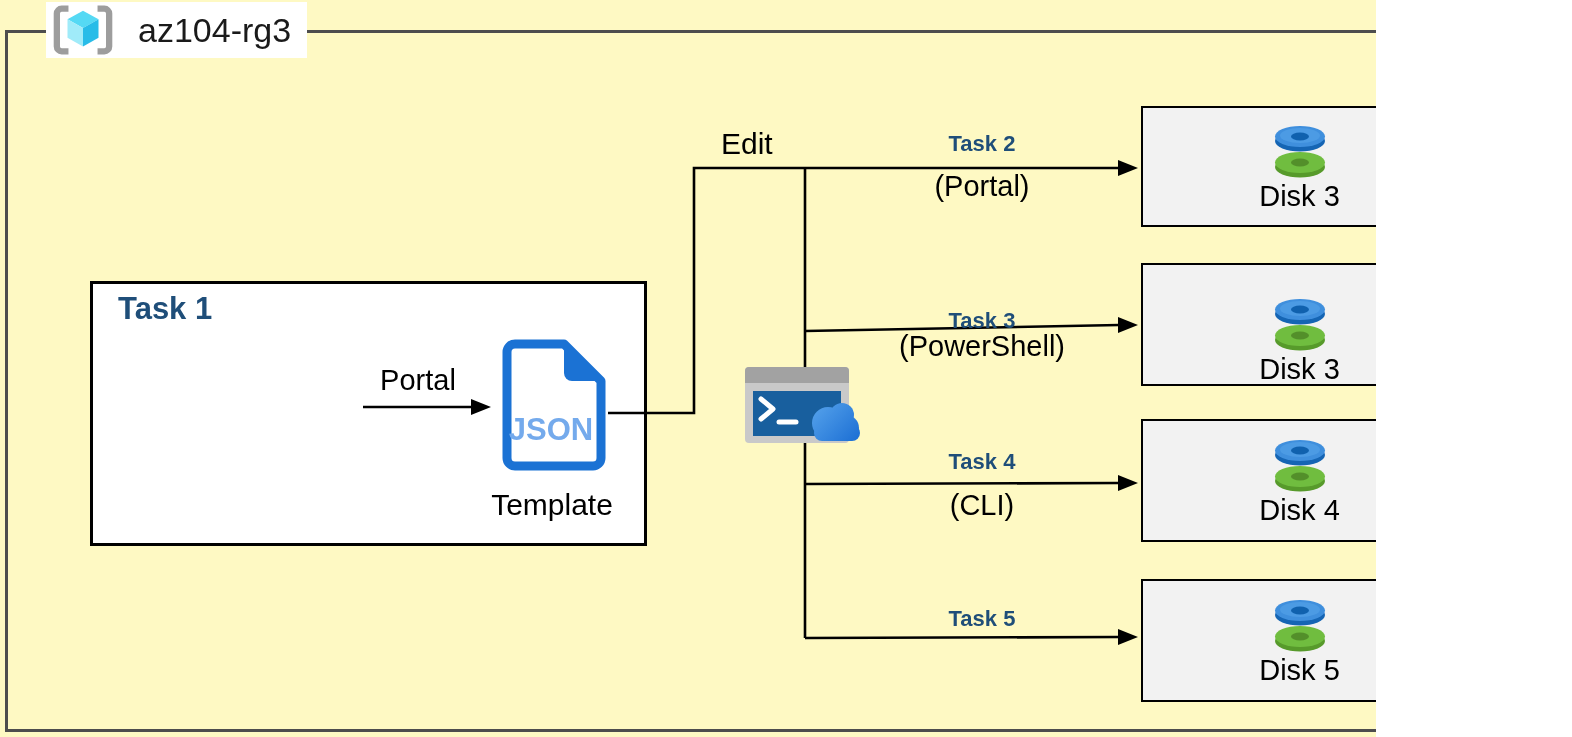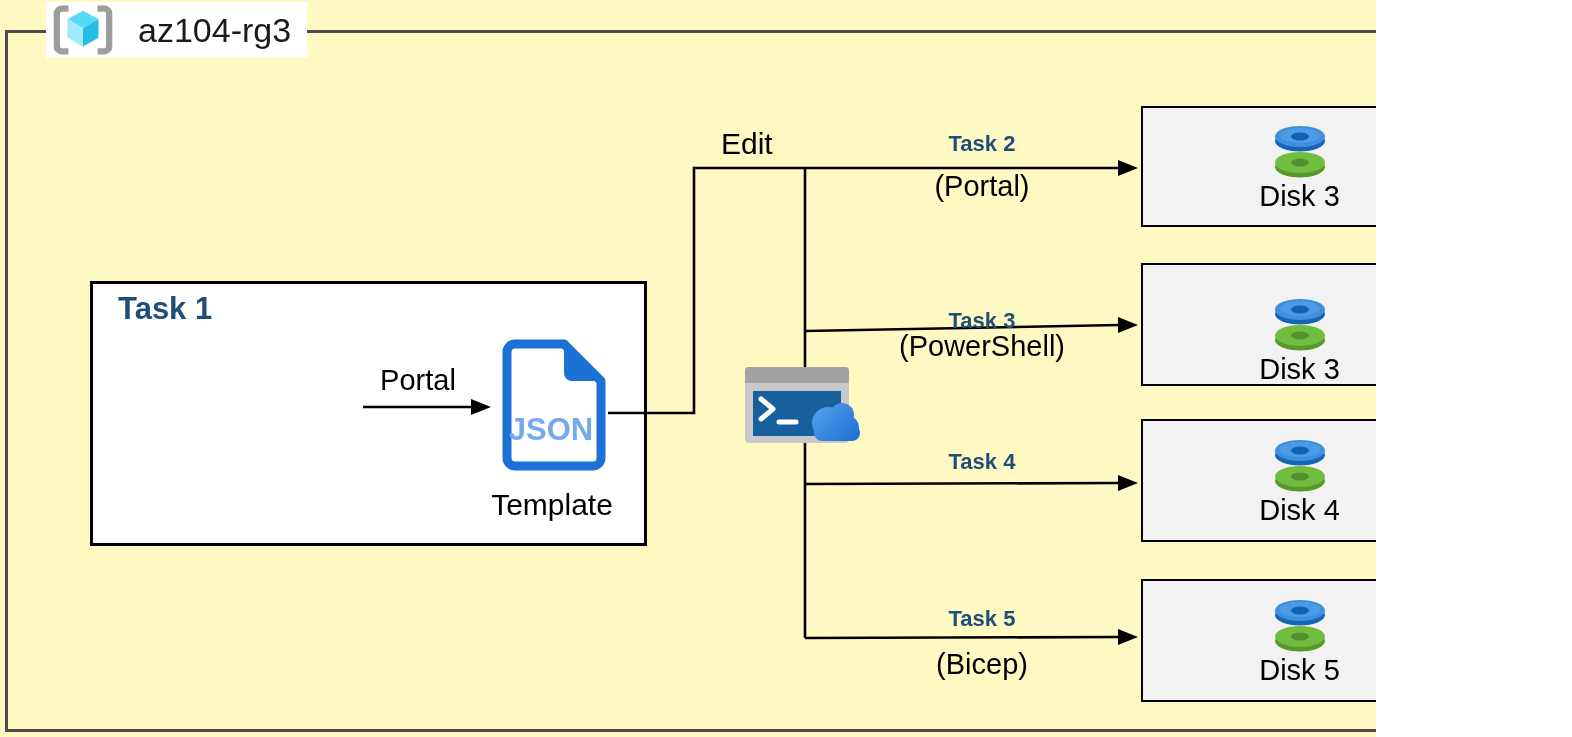--- a/index.html
+++ b/index.html
@@ -181,20 +181,21 @@
         </linearGradient>
       </defs>
       <rect x="0.5" y="0.5" width="92" height="71" rx="7" fill="url(#psG)"></rect>
       <path d="M0.5,7.5 a7,7 0 0 1 7,-7 h78 a7,7 0 0 1 7,7 v13 H0.5 Z" fill="#0e73d8"></path>
       <polyline points="15,31 33,45 15,59" stroke="#eef4f8" stroke-width="7.5" fill="none" stroke-linecap="round" stroke-linejoin="round"></polyline>
       <rect x="39" y="56" width="28" height="7.5" rx="3.75" fill="#ffffff"></rect>
     </svg>
   </div>
 
   <div class="task-label" id="t4-task">Task 4</div>
+  <div class="method-label" id="t4-method">(CLI)</div>
   <div class="disk-box" id="disk4">
     <svg width="64" height="56" viewBox="0 0 64 56">
       <ellipse cx="32" cy="44" rx="25" ry="10.5" fill="#579a2b"></ellipse>
       <ellipse cx="32" cy="39.5" rx="25" ry="10.5" fill="#70bd3f"></ellipse>
       <ellipse cx="32" cy="39.5" rx="9" ry="4" fill="#538f2a"></ellipse>
       <ellipse cx="32" cy="18" rx="25" ry="10.5" fill="#1565b4"></ellipse>
       <ellipse cx="32" cy="13.5" rx="25" ry="10.5" fill="#3f8fdd"></ellipse>
       <ellipse cx="32" cy="12.5" rx="20" ry="7.5" fill="#4c9be4"></ellipse>
       <ellipse cx="32" cy="13.5" rx="9" ry="4" fill="#1061ae"></ellipse>
     </svg>
@@ -214,21 +215,20 @@
       </g>
       <g fill="#2169c6">
         <rect x="0" y="46" width="26" height="20" rx="3"></rect>
           <rect x="31" y="46" width="26" height="20" rx="3"></rect>
           <rect x="62" y="46" width="26" height="20" rx="3"></rect>
       </g>
     </svg>
   </div>
 
   <div class="task-label" id="t5-task">Task 5</div>
-  <div class="method-label" id="t5-method">(Bicep)</div>
   <div class="disk-box" id="disk5">
     <svg width="64" height="56" viewBox="0 0 64 56">
       <ellipse cx="32" cy="44" rx="25" ry="10.5" fill="#579a2b"></ellipse>
       <ellipse cx="32" cy="39.5" rx="25" ry="10.5" fill="#70bd3f"></ellipse>
       <ellipse cx="32" cy="39.5" rx="9" ry="4" fill="#538f2a"></ellipse>
       <ellipse cx="32" cy="18" rx="25" ry="10.5" fill="#1565b4"></ellipse>
       <ellipse cx="32" cy="13.5" rx="25" ry="10.5" fill="#3f8fdd"></ellipse>
       <ellipse cx="32" cy="12.5" rx="20" ry="7.5" fill="#4c9be4"></ellipse>
       <ellipse cx="32" cy="13.5" rx="9" ry="4" fill="#1061ae"></ellipse>
     </svg>

